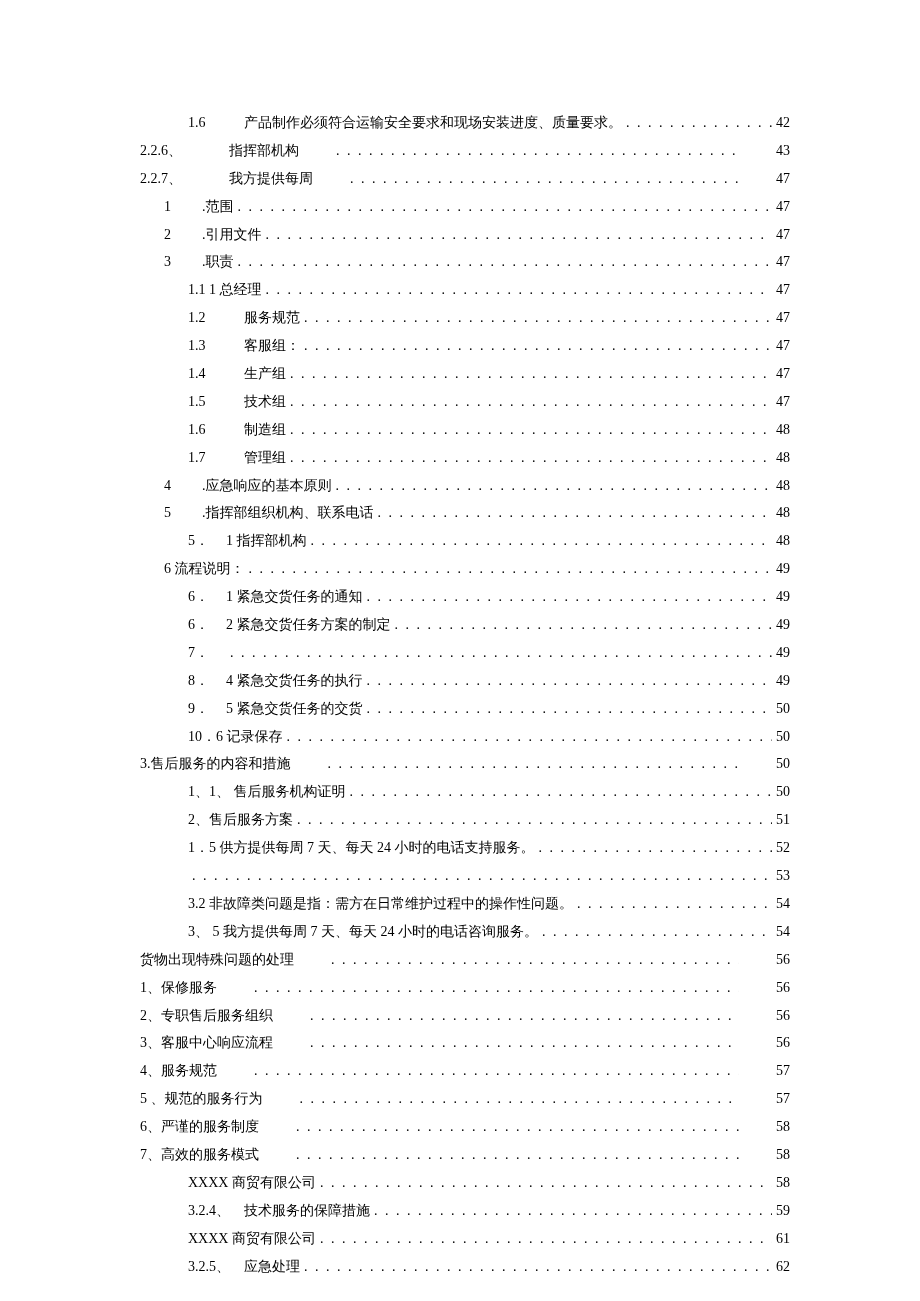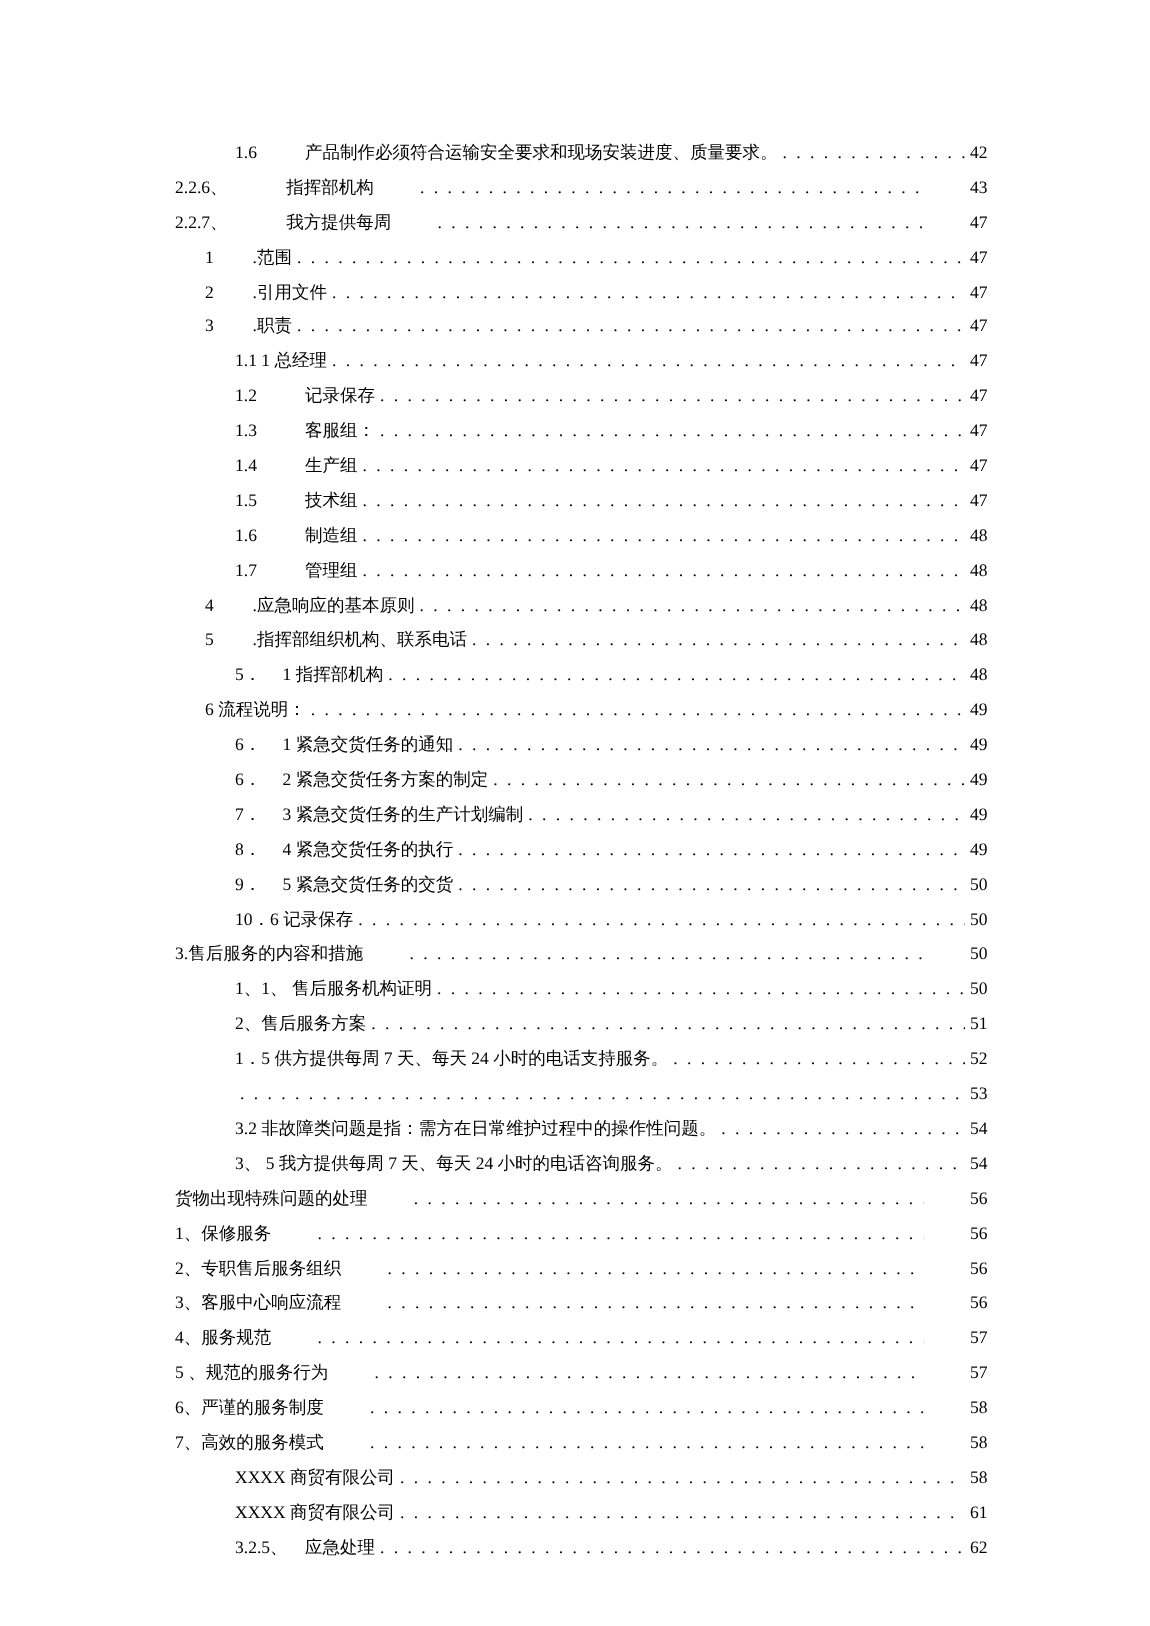--- a/index.html
+++ b/index.html
@@ -94,21 +94,21 @@
       <span class="toc-dots"></span>
       <span class="toc-page">47</span>
     </div>
     <div class="toc-line indent-2">
       <span class="toc-title">1.1 1 总经理</span>
       <span class="toc-dots"></span>
       <span class="toc-page">47</span>
     </div>
     <div class="toc-line indent-2">
       <span class="toc-num num-gap-wide">1.2</span>
-      <span class="toc-title">记录保存</span>
+      <span class="toc-title">服务规范</span>
       <span class="toc-dots"></span>
       <span class="toc-page">47</span>
     </div>
     <div class="toc-line indent-2">
       <span class="toc-num num-gap-wide">1.3</span>
       <span class="toc-title">客服组：</span>
       <span class="toc-dots"></span>
       <span class="toc-page">47</span>
     </div>
     <div class="toc-line indent-2">
@@ -165,21 +165,20 @@
       <span class="toc-page">49</span>
     </div>
     <div class="toc-line indent-2">
       <span class="toc-num num-gap">6．</span>
       <span class="toc-title">2 紧急交货任务方案的制定</span>
       <span class="toc-dots"></span>
       <span class="toc-page">49</span>
     </div>
     <div class="toc-line indent-2">
       <span class="toc-num num-gap">7．</span>
-      <span class="toc-title">3 紧急交货任务的生产计划编制</span>
       <span class="toc-dots"></span>
       <span class="toc-page">49</span>
     </div>
     <div class="toc-line indent-2">
       <span class="toc-num num-gap">8．</span>
       <span class="toc-title">4 紧急交货任务的执行</span>
       <span class="toc-dots"></span>
       <span class="toc-page">49</span>
     </div>
     <div class="toc-line indent-2">
@@ -264,20 +263,25 @@
     </div>
     <div class="toc-line indent-0">
       <span class="toc-title">7、高效的服务模式 </span>
       <span class="toc-dots"></span>
       <span class="toc-page">58</span>
     </div>
     <div class="toc-line indent-2">
       <span class="toc-title">XXXX 商贸有限公司 </span>
       <span class="toc-dots"></span>
       <span class="toc-page">58</span>
+    </div>
+    <div class="toc-line indent-2">
+      <span class="toc-title">3.2.4、　技术服务的保障措施</span>
+      <span class="toc-dots"></span>
+      <span class="toc-page">59</span>
     </div>
     <div class="toc-line indent-2">
       <span class="toc-title">XXXX 商贸有限公司 </span>
       <span class="toc-dots"></span>
       <span class="toc-page">61</span>
     </div>
     <div class="toc-line indent-2">
       <span class="toc-title">3.2.5、　应急处理</span>
       <span class="toc-dots"></span>
       <span class="toc-page">62</span>

